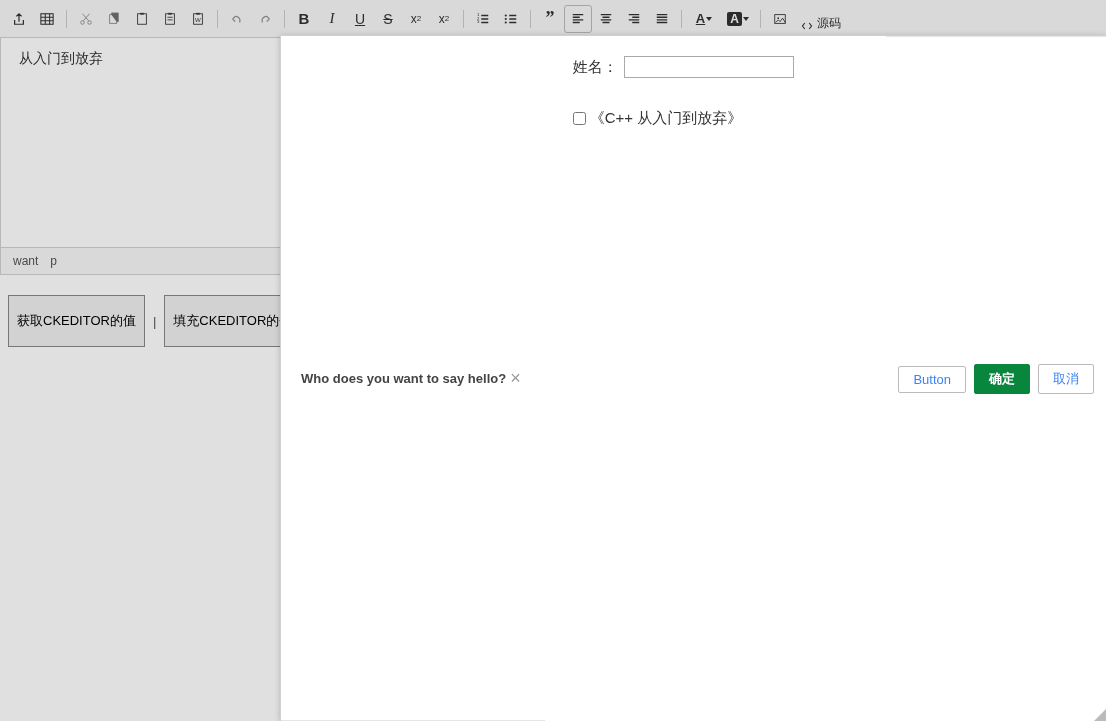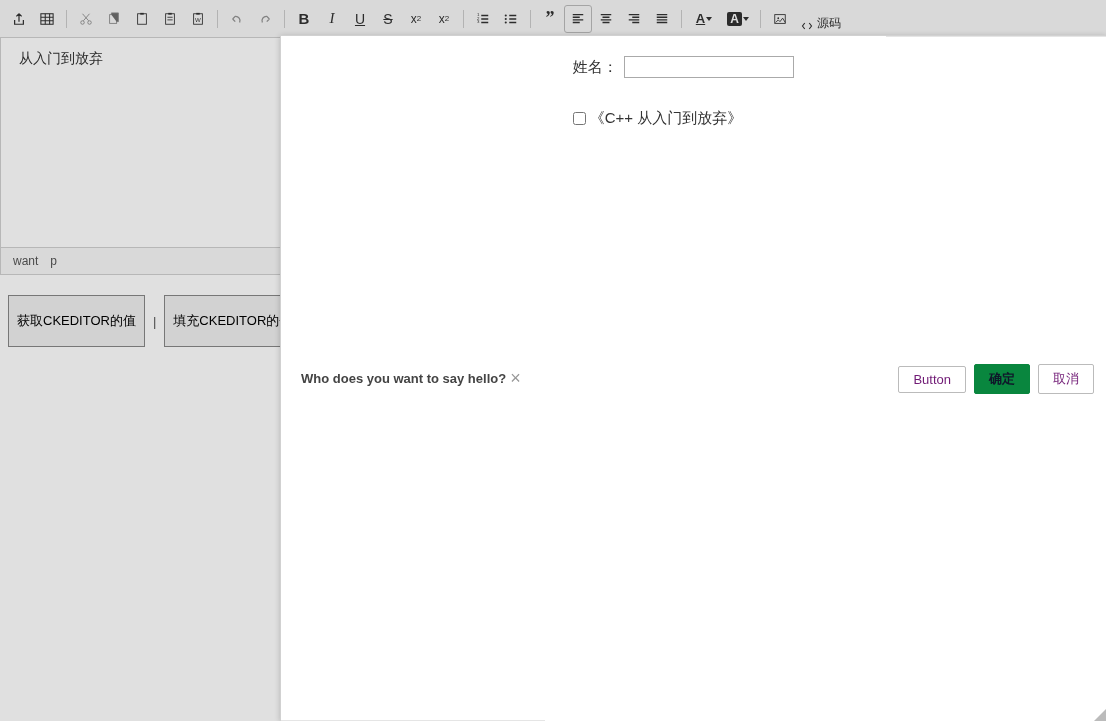--- a/index.html
+++ b/index.html
@@ -174,27 +174,27 @@
       border-width: 0 0 12px 12px;
       border-color: transparent transparent #bbb transparent;
     }
     .dlg-btn {
       background: #fff;
       border: 1px solid #bbb;
       padding: 5px 14px;
       font-size: 13px;
       border-radius: 2px;
       cursor: pointer;
-      color: #701a75;
+      color: #3b82f6;
       font-family: inherit;
     }
     .dlg-btn.primary {
       background: #09863e;
       border-color: #09863e;
-      color: #0f172a;
+      color: #ffffff;
       font-weight: bold;
     }
     svg { display: block; }
     .dd-arrow {
       width: 0; height: 0;
       border-left: 3px solid transparent;
       border-right: 3px solid transparent;
       border-top: 4px solid #333;
       margin-left: 1px;
     }

